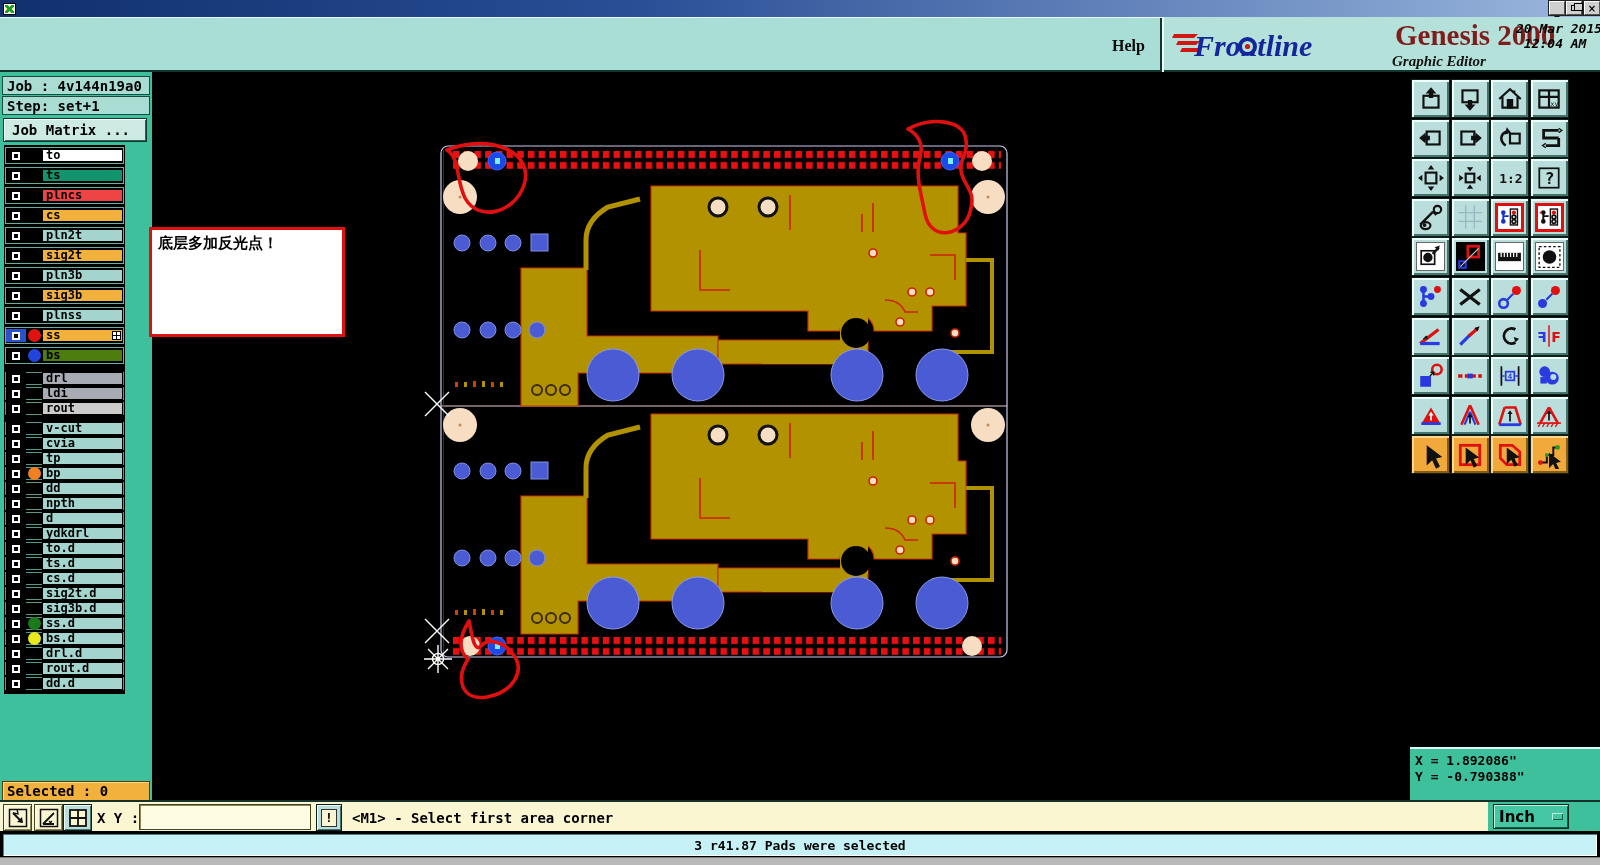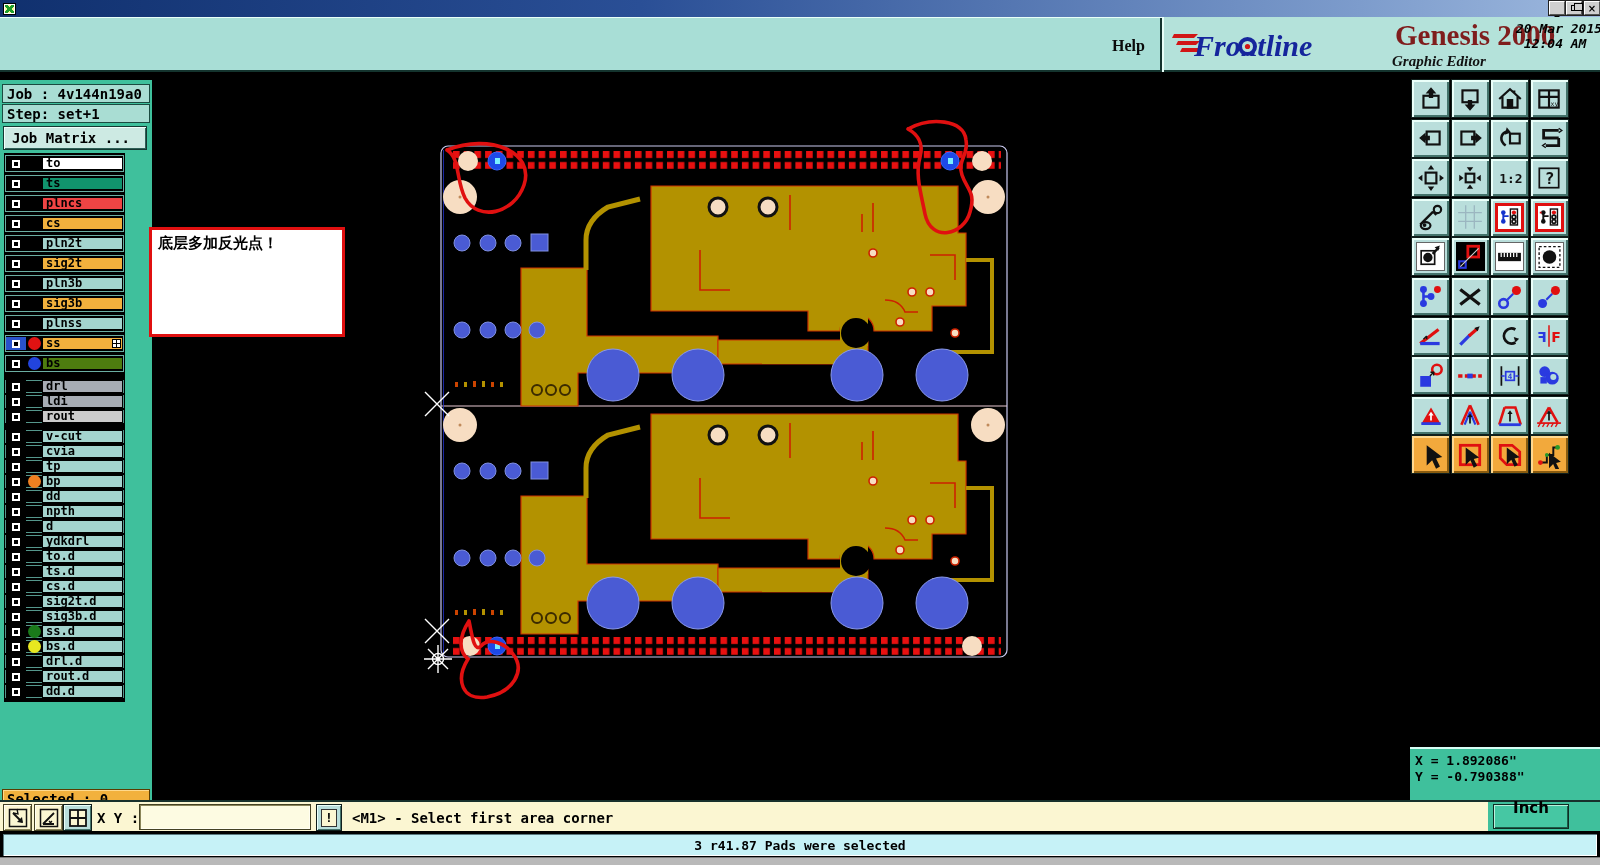--- a/index.html
+++ b/index.html
@@ -38,21 +38,21 @@
     background:#a8ded6;border-left:2px solid #14342e;border-right:2px solid #e8fff8;}
   #logo-panel{left:1164px;top:17px;width:436px;height:55px;background:#b4e2da;
     border-bottom:2px solid #14342e;}
   #frontline-logo{position:absolute;left:8px;top:9px;width:190px;height:38px;}
   #genesis-title{position:absolute;left:196px;top:2px;font:bold 29px "Liberation Serif",serif;color:#7f1d1d;margin-left:35px;}
   #ge-subtitle{position:absolute;left:228px;top:36px;font:italic bold 15px "Liberation Serif",serif;color:#111;}
   #dt{position:absolute;left:352px;top:4px;text-align:left;
     font:italic bold 13px "DejaVu Sans Mono",monospace;color:#000;white-space:pre;line-height:15px;}
 
   
-  #sidebar{left:0;top:80px;width:160px;height:728px;background:#3fc09c;border-right:1px solid #0c241e;}
+  #sidebar{left:0;top:72px;width:160px;height:728px;background:#3fc09c;border-right:1px solid #0c241e;}
   .job-strip{position:absolute;left:2px;width:148px;height:19px;background:#a9ddd3;
     border:1px solid #1b4a40;font:bold 14px "DejaVu Sans Mono",monospace;color:#000;
     display:flex;align-items:center;padding-left:4px;white-space:pre;}
   #job-strip{top:4px;} #step-strip{top:24px;}
   #matrix-btn{position:absolute;left:4px;top:47px;width:142px;height:22px;background:#cdeae3;
     box-shadow:inset 1px 1px 0 #f2fffb,inset -1px -1px 0 #2e6057,0 0 0 1px #143831;
     font:bold 14px "DejaVu Sans Mono",monospace;display:flex;align-items:center;padding-left:8px;}
   #layerlist{position:absolute;left:4px;top:73px;width:121px;background:#000;padding:2px 1px;}
   .lrow{display:flex;align-items:center;border:1px solid #6aaea2;margin-bottom:3px;}
   .lrow.g1{height:17px;} .lrow.g23{height:13px;margin-bottom:2px;border-color:#55978c;}
@@ -101,21 +101,21 @@
   #xy-input{position:absolute;left:140px;top:3px;width:170px;height:24px;background:#fdfbe2;
     border:none;box-shadow:inset 1px 1px 0 #8a855a,inset -1px -1px 0 #fffef2,0 0 0 1px #454224;
     font:bold 14px "DejaVu Sans Mono",monospace;padding:0 4px;outline:none;}
   #bang-btn{left:317px;width:24px;background:#b9dedb;box-shadow:inset 1px 1px 0 #eafff9,inset -1px -1px 0 #44736b,0 0 0 1px #101f1c;}
   #bang-btn .inner{width:16px;height:18px;background:#fbf6d2;border:1px solid #333;
     font:bold 13px "DejaVu Sans Mono",monospace;display:flex;align-items:center;justify-content:center;}
   #prompt-text{position:absolute;left:352px;top:8px;font:bold 14px "DejaVu Sans Mono",monospace;color:#000;}
   #unit-block{position:absolute;left:1488px;top:0;width:112px;height:29px;background:#3fc09c;}
   #inch-btn{position:absolute;left:6px;top:3px;width:74px;height:23px;background:#46c7a3;
     box-shadow:inset 1px 1px 0 #b8f2dd,inset -1px -1px 0 #1c5a47,0 0 0 1px #0e2e24;
-    font:bold 15px "DejaVu Sans",sans-serif;display:flex;align-items:center;justify-content:center;gap:17px;flex-direction:column;}
+    font:bold 15px "DejaVu Sans",sans-serif;display:flex;align-items:center;justify-content:center;gap:17px;}
   #inch-btn .opt{width:11px;height:7px;background:#46c7a3;
     box-shadow:inset 1px 1px 0 #b8f2dd,inset -1px -1px 0 #1c5a47;}
 
   
   #statusbar{left:3px;top:834px;width:1594px;height:22px;background:#c6f2f7;
     box-shadow:inset 1px 1px 0 #5a7a80,inset -1px -1px 0 #ffffff;
     font:bold 13px "DejaVu Sans Mono",monospace;display:flex;align-items:center;justify-content:center;}
   #bottomstrip{left:0;top:857px;width:1600px;height:8px;background:#b9b9b9;border-top:1px solid #7d7d7d;}
 </style>
 </head>

